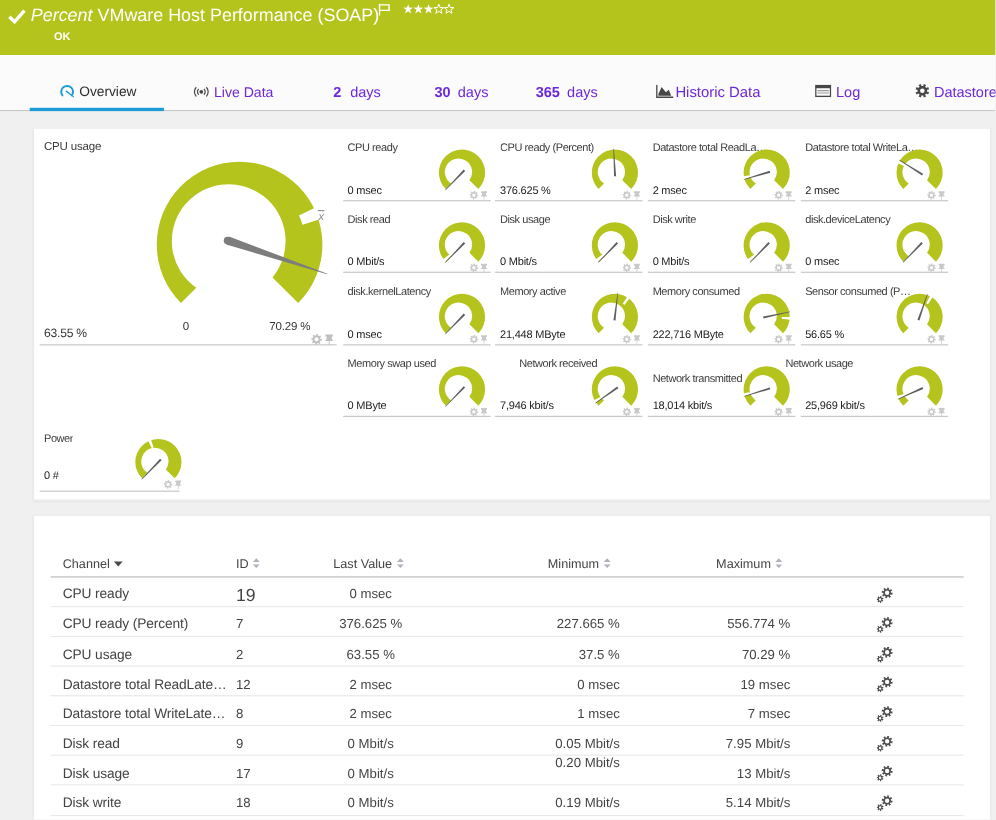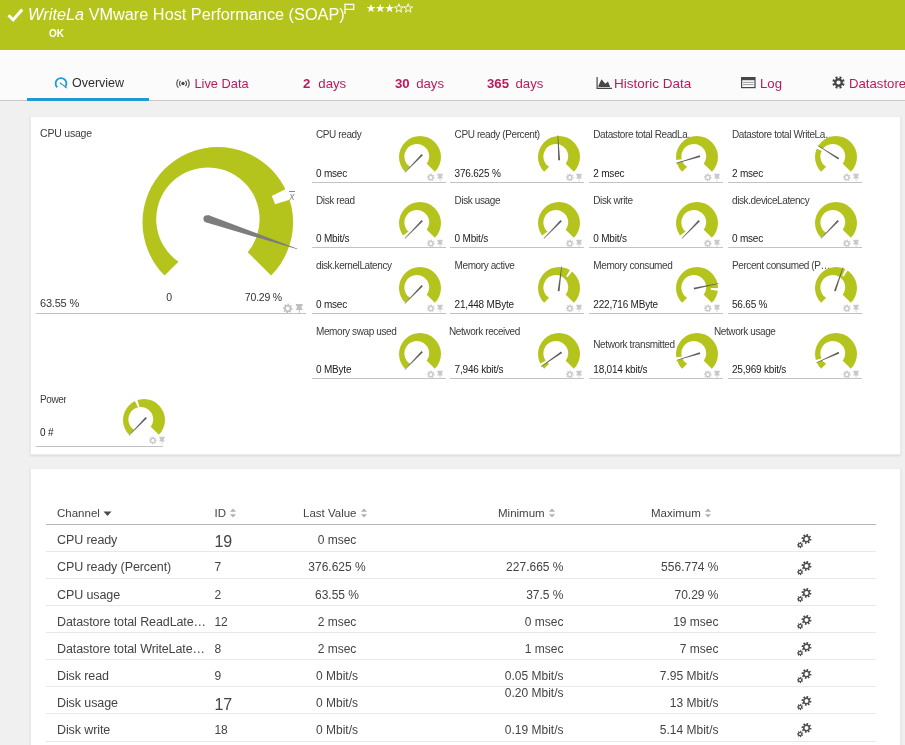--- a/index.html
+++ b/index.html
@@ -2,39 +2,39 @@
 <html><head><meta charset="utf-8"><style>
 * { margin:0; padding:0; box-sizing:border-box; }
 html,body { width:905px; height:745px; }
 body { position:relative; overflow:hidden; background:#f0f0f0;
   font-family:"Liberation Sans", sans-serif; }
 #hdr { position:absolute; left:0; top:0; width:905px; height:50px; background:#b5c41d; }
 #title { position:absolute; left:28px; top:5px; font-size:16.3px; color:#fff; white-space:nowrap; }
 #ok { position:absolute; left:49px; top:27.5px; font-size:10px; font-weight:bold; color:#fff; }
 #tabs { position:absolute; left:0; top:50px; width:905px; height:51px; background:#fbfbfb;
   border-bottom:1px solid #c9c9c9; }
-.tab { position:absolute; top:76px; font-size:13.2px; color:#be185d; white-space:nowrap; }
+.tab { position:absolute; top:76px; font-size:13.2px; color:#6d28d9; white-space:nowrap; }
 #uline { position:absolute; left:26.5px; top:98px; width:122px; height:3px; background:#1d9bd5; }
 .panel { position:absolute; left:30px; width:871px; background:#fff; border:1px solid #ebebeb; box-shadow:0 1px 2px rgba(0,0,0,0.10); }
 #p1 { top:116px; height:338.5px; }
 #p2 { top:468px; height:290px; }
 .tt { position:absolute; font-size:10px; letter-spacing:-0.4px; color:#3c3c3c; white-space:nowrap; overflow:hidden; }
 .tv { position:absolute; font-size:10px; letter-spacing:-0.2px; color:#222; white-space:nowrap; }
 .sep { position:absolute; height:1px; background:#c2c2c2; }
 .sep2 { position:absolute; height:1px; background:#e8e8e8; }
 .tr1 { position:absolute; font-size:12.5px; letter-spacing:-0.1px; color:#444; white-space:nowrap; }
 .tr2 { position:absolute; font-size:12px; color:#444; white-space:nowrap; text-align:right; }
 .th { position:absolute; top:506.5px; font-size:11.5px; color:#444; white-space:nowrap; }
 </style></head>
 <body>
 <div id="hdr"></div>
 <svg style="position:absolute;left:7px;top:8px" width="17" height="14">
     <path d="M1.5,7.2 L6.2,11.8 L15.2,1.6" fill="none" stroke="#fff" stroke-width="3"></path>
   </svg>
-<div id="title"><i>WriteLa</i> VMware Host Performance (SOAP)</div>
+<div id="title"><i>Percent</i> VMware Host Performance (SOAP)</div>
 <svg style="position:absolute;left:344px;top:2px" width="13" height="13">
     <path d="M1,1.5 V12 M1,2.4 H9.7 V7.4 H1" fill="none" stroke="#fff" stroke-width="1.3"></path>
   </svg>
 <svg style="position:absolute;left:366px;top:3px" width="50" height="12">
     <path d="M5,0.75 L3.91,3.9 L0.58,3.96 L3.24,5.97 L2.27,9.16 L5,7.25 L7.73,9.16 L6.76,5.97 L9.42,3.96 L6.09,3.9 Z" fill="#fff" transform="translate(0.0,0)"></path>
     <path d="M5,0.75 L3.91,3.9 L0.58,3.96 L3.24,5.97 L2.27,9.16 L5,7.25 L7.73,9.16 L6.76,5.97 L9.42,3.96 L6.09,3.9 Z" fill="#fff" transform="translate(9.3,0)"></path>
     <path d="M5,0.75 L3.91,3.9 L0.58,3.96 L3.24,5.97 L2.27,9.16 L5,7.25 L7.73,9.16 L6.76,5.97 L9.42,3.96 L6.09,3.9 Z" fill="#fff" transform="translate(18.6,0)"></path>
     <path d="M5,0.75 L3.91,3.9 L0.58,3.96 L3.24,5.97 L2.27,9.16 L5,7.25 L7.73,9.16 L6.76,5.97 L9.42,3.96 L6.09,3.9 Z" fill="none" stroke="#fff" stroke-width="0.9" transform="translate(27.900000000000002,0)"></path>
     <path d="M5,0.75 L3.91,3.9 L0.58,3.96 L3.24,5.97 L2.27,9.16 L5,7.25 L7.73,9.16 L6.76,5.97 L9.42,3.96 L6.09,3.9 Z" fill="none" stroke="#fff" stroke-width="0.9" transform="translate(37.2,0)"></path>
   </svg>
@@ -250,21 +250,21 @@
     <path d="M21.07,23.59 L45.38,17.71 L45.27,17.22 L20.67,21.74 Z" fill="#5f5f5f"></path>
   </svg>
 <div class="tv" style="left:593.3px;top:298.5px">222,716 MByte</div>
 <svg style="position:absolute;left:704.3px;top:304.0px" width="17" height="10">
     <g transform="scale(1.0)">
       <path d="M7.69,4.1 L7.51,5.61 L6.56,5.3 L6,6.29 L6.76,6.94 L5.56,7.88 L5.11,6.99 L4.02,7.29 L4.1,8.29 L2.59,8.11 L2.9,7.16 L1.91,6.6 L1.26,7.36 L0.32,6.16 L1.21,5.71 L0.91,4.62 L-0.09,4.7 L0.09,3.19 L1.04,3.5 L1.6,2.51 L0.84,1.86 L2.04,0.92 L2.49,1.81 L3.58,1.51 L3.5,0.51 L5.01,0.69 L4.7,1.64 L5.69,2.2 L6.34,1.44 L7.28,2.64 L6.39,3.09 L6.69,4.18 Z M5.3,4.4 A1.5,1.5 0 1 0 2.3,4.4 A1.5,1.5 0 1 0 5.3,4.4 Z" fill="#c9c9c9" fill-rule="evenodd"></path>
       <path d="M10.3,0.8 h5.4 v1.6 h-5.4 Z M11.1,2.4 h3.8 v2.2 h-3.8 Z M10.3,4.6 h5.4 v1 h-5.4 Z M12.7,5.6 h0.7 v2.9 h-0.7 Z" fill="#c9c9c9"></path>
     </g>
   </svg>
 <div class="sep" style="left:588.8px;top:312.5px;width:134.3px"></div>
-<div class="tt" style="left:732.0px;top:260.0px;width:125px">Percent consumed (P…</div>
+<div class="tt" style="left:732.0px;top:260.0px;width:125px">Sensor consumed (P…</div>
 <svg style="position:absolute;left:812.0px;top:266.3px" width="50" height="48">
     <path d="M9.15,36.85 A21.0,21.0 0 1 1 38.85,36.85 L30.77,28.77 A12.4,12.4 0 1 0 14.14,31.86 Z" fill="#b5c41d"></path>
     <path d="M34.89,0.06 A24.5,24.5 0 0 1 37.56,1.59 L31.64,10.51 A13.8,13.8 0 0 0 30.14,9.64 Z" fill="#fff"></path>
     <path d="M23.86,25.33 L31.33,1.47 L30.86,1.31 L22.06,24.72 Z" fill="#5f5f5f"></path>
   </svg>
 <div class="tv" style="left:732.0px;top:298.5px">56.65 %</div>
 <svg style="position:absolute;left:843.0px;top:304.0px" width="17" height="10">
     <g transform="scale(1.0)">
       <path d="M7.69,4.1 L7.51,5.61 L6.56,5.3 L6,6.29 L6.76,6.94 L5.56,7.88 L5.11,6.99 L4.02,7.29 L4.1,8.29 L2.59,8.11 L2.9,7.16 L1.91,6.6 L1.26,7.36 L0.32,6.16 L1.21,5.71 L0.91,4.62 L-0.09,4.7 L0.09,3.19 L1.04,3.5 L1.6,2.51 L0.84,1.86 L2.04,0.92 L2.49,1.81 L3.58,1.51 L3.5,0.51 L5.01,0.69 L4.7,1.64 L5.69,2.2 L6.34,1.44 L7.28,2.64 L6.39,3.09 L6.69,4.18 Z M5.3,4.4 A1.5,1.5 0 1 0 2.3,4.4 A1.5,1.5 0 1 0 5.3,4.4 Z" fill="#c9c9c9" fill-rule="evenodd"></path>
       <path d="M10.3,0.8 h5.4 v1.6 h-5.4 Z M11.1,2.4 h3.8 v2.2 h-3.8 Z M10.3,4.6 h5.4 v1 h-5.4 Z M12.7,5.6 h0.7 v2.9 h-0.7 Z" fill="#c9c9c9"></path>
@@ -277,21 +277,21 @@
     <path d="M25.54,19.04 L8.68,37.51 L9.04,37.86 L26.91,20.36 Z" fill="#5f5f5f"></path>
   </svg>
 <div class="tv" style="left:316px;top:364.0px">0 MByte</div>
 <svg style="position:absolute;left:427px;top:369.5px" width="17" height="10">
     <g transform="scale(1.0)">
       <path d="M7.69,4.1 L7.51,5.61 L6.56,5.3 L6,6.29 L6.76,6.94 L5.56,7.88 L5.11,6.99 L4.02,7.29 L4.1,8.29 L2.59,8.11 L2.9,7.16 L1.91,6.6 L1.26,7.36 L0.32,6.16 L1.21,5.71 L0.91,4.62 L-0.09,4.7 L0.09,3.19 L1.04,3.5 L1.6,2.51 L0.84,1.86 L2.04,0.92 L2.49,1.81 L3.58,1.51 L3.5,0.51 L5.01,0.69 L4.7,1.64 L5.69,2.2 L6.34,1.44 L7.28,2.64 L6.39,3.09 L6.69,4.18 Z M5.3,4.4 A1.5,1.5 0 1 0 2.3,4.4 A1.5,1.5 0 1 0 5.3,4.4 Z" fill="#c9c9c9" fill-rule="evenodd"></path>
       <path d="M10.3,0.8 h5.4 v1.6 h-5.4 Z M11.1,2.4 h3.8 v2.2 h-3.8 Z M10.3,4.6 h5.4 v1 h-5.4 Z M12.7,5.6 h0.7 v2.9 h-0.7 Z" fill="#c9c9c9"></path>
     </g>
   </svg>
 <div class="sep" style="left:311.5px;top:378.0px;width:134.3px"></div>
-<div class="tt" style="left:449px;top:325.5px;width:125px">Network received</div>
+<div class="tt" style="left:472px;top:325.5px;width:125px">Network received</div>
 <svg style="position:absolute;left:534.6px;top:331.8px" width="50" height="48">
     <path d="M9.15,36.85 A21.0,21.0 0 1 1 38.85,36.85 L30.77,28.77 A12.4,12.4 0 1 0 14.14,31.86 Z" fill="#b5c41d"></path>
     <path d="M3.83,35.91 A24.5,24.5 0 0 1 2.25,33.27 L11.75,28.35 A13.8,13.8 0 0 0 12.64,29.84 Z" fill="#fff"></path>
     <path d="M26.08,19.39 L6,34.3 L6.29,34.71 L27.17,20.94 Z" fill="#5f5f5f"></path>
   </svg>
 <div class="tv" style="left:454.6px;top:364.0px">7,946 kbit/s</div>
 <svg style="position:absolute;left:565.6px;top:369.5px" width="17" height="10">
     <g transform="scale(1.0)">
       <path d="M7.69,4.1 L7.51,5.61 L6.56,5.3 L6,6.29 L6.76,6.94 L5.56,7.88 L5.11,6.99 L4.02,7.29 L4.1,8.29 L2.59,8.11 L2.9,7.16 L1.91,6.6 L1.26,7.36 L0.32,6.16 L1.21,5.71 L0.91,4.62 L-0.09,4.7 L0.09,3.19 L1.04,3.5 L1.6,2.51 L0.84,1.86 L2.04,0.92 L2.49,1.81 L3.58,1.51 L3.5,0.51 L5.01,0.69 L4.7,1.64 L5.69,2.2 L6.34,1.44 L7.28,2.64 L6.39,3.09 L6.69,4.18 Z M5.3,4.4 A1.5,1.5 0 1 0 2.3,4.4 A1.5,1.5 0 1 0 5.3,4.4 Z" fill="#c9c9c9" fill-rule="evenodd"></path>
       <path d="M10.3,0.8 h5.4 v1.6 h-5.4 Z M11.1,2.4 h3.8 v2.2 h-3.8 Z M10.3,4.6 h5.4 v1 h-5.4 Z M12.7,5.6 h0.7 v2.9 h-0.7 Z" fill="#c9c9c9"></path>
@@ -399,21 +399,21 @@
 <div class="tr1" style="left:214.5px;top:668.8000000000001px;font-size:12px">9</div>
 <div class="tr2" style="left:262px;width:150px;top:668.8000000000001px;text-align:center">0 Mbit/s</div>
 <div class="tr2" style="left:412px;width:151.5px;top:668.8000000000001px">0.05 Mbit/s</div>
 <div class="tr2" style="left:567px;width:151.5px;top:668.8000000000001px">7.95 Mbit/s</div>
 <svg style="position:absolute;left:797px;top:669.2px" width="15" height="15">
     <path d="M14.5,4.92 L14.11,6.83 L12.77,6.27 L12,7.42 L13.02,8.45 L11.4,9.53 L10.85,8.18 L9.49,8.45 L9.48,9.9 L7.57,9.51 L8.13,8.17 L6.98,7.4 L5.95,8.42 L4.87,6.8 L6.22,6.25 L5.95,4.89 L4.5,4.88 L4.89,2.97 L6.23,3.53 L7,2.38 L5.98,1.35 L7.6,0.27 L8.15,1.62 L9.51,1.35 L9.52,-0.1 L11.43,0.29 L10.87,1.63 L12.02,2.4 L13.05,1.38 L14.13,3 L12.78,3.55 L13.05,4.91 Z M11.5,4.9 A2.0,2.0 0 1 0 7.5,4.9 A2.0,2.0 0 1 0 11.5,4.9 Z" fill="#4d4d4d" fill-rule="evenodd"></path>
     <path d="M6.18,11.87 L5.5,13.12 L4.75,12.46 L3.95,13.03 L4.34,13.95 L2.94,14.2 L2.99,13.2 L2.05,12.93 L1.57,13.81 L0.5,12.86 L1.31,12.28 L0.93,11.38 L-0.05,11.55 L0.02,10.13 L0.98,10.4 L1.45,9.54 L0.7,8.88 L1.86,8.05 L2.25,8.97 L3.21,8.8 L3.26,7.8 L4.63,8.19 L4.15,9.07 L4.89,9.72 L5.7,9.14 L6.25,10.45 L5.27,10.62 L5.22,11.6 Z M4.2,11 A1.1,1.1 0 1 0 2,11 A1.1,1.1 0 1 0 4.2,11 Z" fill="#4d4d4d" fill-rule="evenodd"></path>
   </svg>
 <div class="sep2" style="left:46px;top:686.3000000000001px;width:830px"></div>
 <div class="tr1" style="left:57px;top:695.9000000000001px;width:153px;overflow:hidden">Disk usage</div>
-<div class="tr1" style="left:214.5px;top:695.9000000000001px;font-size:16px">17</div>
+<div class="tr1" style="left:214.5px;top:695.9000000000001px;font-size:12px">17</div>
 <div class="tr2" style="left:262px;width:150px;top:695.9000000000001px;text-align:center">0 Mbit/s</div>
 <div class="tr2" style="left:412px;width:151.5px;top:686px">0.20 Mbit/s</div>
 <div class="tr2" style="left:567px;width:151.5px;top:695.9000000000001px">13 Mbit/s</div>
 <svg style="position:absolute;left:797px;top:696.3000000000001px" width="15" height="15">
     <path d="M14.5,4.92 L14.11,6.83 L12.77,6.27 L12,7.42 L13.02,8.45 L11.4,9.53 L10.85,8.18 L9.49,8.45 L9.48,9.9 L7.57,9.51 L8.13,8.17 L6.98,7.4 L5.95,8.42 L4.87,6.8 L6.22,6.25 L5.95,4.89 L4.5,4.88 L4.89,2.97 L6.23,3.53 L7,2.38 L5.98,1.35 L7.6,0.27 L8.15,1.62 L9.51,1.35 L9.52,-0.1 L11.43,0.29 L10.87,1.63 L12.02,2.4 L13.05,1.38 L14.13,3 L12.78,3.55 L13.05,4.91 Z M11.5,4.9 A2.0,2.0 0 1 0 7.5,4.9 A2.0,2.0 0 1 0 11.5,4.9 Z" fill="#4d4d4d" fill-rule="evenodd"></path>
     <path d="M6.18,11.87 L5.5,13.12 L4.75,12.46 L3.95,13.03 L4.34,13.95 L2.94,14.2 L2.99,13.2 L2.05,12.93 L1.57,13.81 L0.5,12.86 L1.31,12.28 L0.93,11.38 L-0.05,11.55 L0.02,10.13 L0.98,10.4 L1.45,9.54 L0.7,8.88 L1.86,8.05 L2.25,8.97 L3.21,8.8 L3.26,7.8 L4.63,8.19 L4.15,9.07 L4.89,9.72 L5.7,9.14 L6.25,10.45 L5.27,10.62 L5.22,11.6 Z M4.2,11 A1.1,1.1 0 1 0 2,11 A1.1,1.1 0 1 0 4.2,11 Z" fill="#4d4d4d" fill-rule="evenodd"></path>
   </svg>
 <div class="sep2" style="left:46px;top:713.4000000000001px;width:830px"></div>
 <div class="tr1" style="left:57px;top:723.0000000000001px;width:153px;overflow:hidden">Disk write</div>
 <div class="tr1" style="left:214.5px;top:723.0000000000001px;font-size:12px">18</div>

